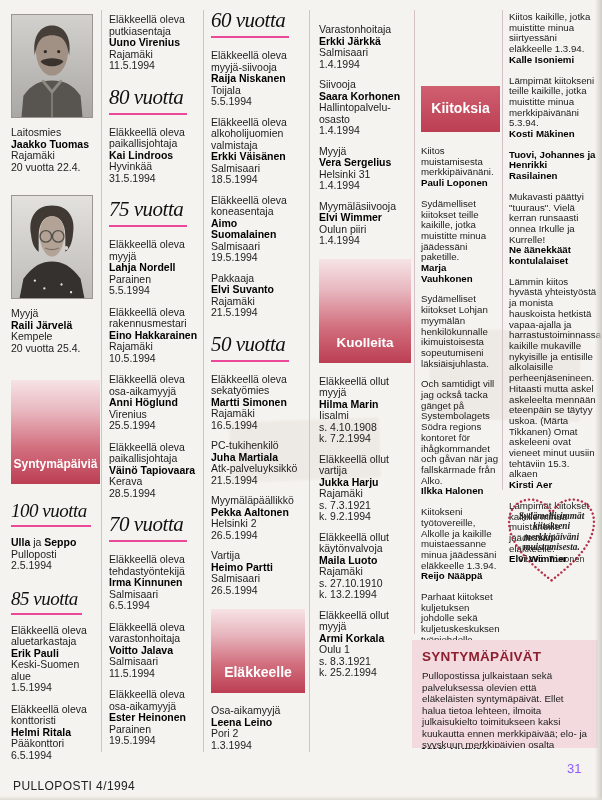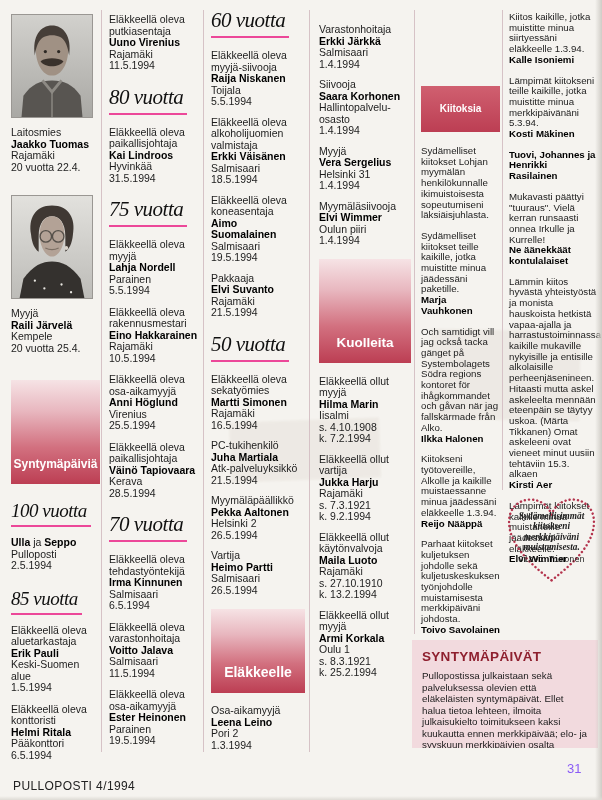--- a/index.html
+++ b/index.html
@@ -50,21 +50,21 @@
     background:linear-gradient(180deg,#f6e3e5 0%,#e8b7bf 30%,#d2707f 65%,#bc3e53 100%);}
   .badge span{padding-bottom:13px;font-size:13px;}
   .b-syntymapaivia{height:104px;margin:26px 0 14px;}
   .b-syntymapaivia span{font-size:12px;}
   .b-elakkeelle{height:84px;margin:13px 0 12px;}
   .b-elakkeelle span{font-size:14px;}
   .b-kuolleita{height:104px;margin:12px 0 13px;}
   .b-kuolleita span{font-size:13.5px;}
   .b-kiitoksia{height:46px;margin:0 0 14px;align-items:center;
     background:linear-gradient(180deg,#d06070 0%,#bc3e53 100%);}
-  .b-kiitoksia span{padding-bottom:2px;font-size:10px;}
+  .b-kiitoksia span{padding-bottom:2px;font-size:14px;}
 
   .thanks{margin-bottom:10px;}
   .thanks .tx{font-size:9.7px;line-height:10.7px;color:#1c1c1c;}
   .thanks .sig{font-size:9.7px;line-height:10.7px;font-weight:bold;color:#000;}
 
   .heart-wrap{position:absolute;left:503px;top:493px;width:97px;height:98px;}
   .heart-wrap svg{position:absolute;inset:0;width:100%;height:100%;}
   .heart-text{position:absolute;inset:0;display:flex;flex-direction:column;
     align-items:center;justify-content:center;padding:16px 12px 24px;box-sizing:border-box;}
   .ht-main{font-family:"Liberation Serif",serif;font-style:italic;font-weight:bold;
@@ -371,25 +371,29 @@
         <div class="line">Oulu 1</div>
         <div class="line">s. 8.3.1921</div>
         <div class="line">k. 25.2.1994</div>
       </div>
     </div>
   <div class="col" id="col5">
       <div class="badge b-kiitoksia">
         <span>Kiitoksia</span>
       </div>
       <div class="thanks">
-        <div class="tx">Sydämelliset kiitokset Lohjan myymälän henkilökunnalle ikimuistoisesta sopeutumiseni läksiäisjuhlasta.</div>
+        <div class="tx">Kiitos muistamisesta merkkipäivänäni.</div>
+        <div class="sig">Pauli Loponen</div>
       </div>
       <div class="thanks">
         <div class="tx">Sydämelliset kiitokset teille kaikille, jotka muistitte minua jäädessäni paketille.</div>
         <div class="sig">Marja Vauhkonen</div>
+      </div>
+      <div class="thanks">
+        <div class="tx">Sydämelliset kiitokset Lohjan myymälän henkilökunnalle ikimuistoisesta sopeutumiseni läksiäisjuhlasta.</div>
       </div>
       <div class="thanks">
         <div class="tx">Och samtidigt vill jag också tacka gänget på Systembolagets Södra regions kontoret för ihågkommandet och gåvan när jag fallskärmade från Alko.</div>
         <div class="sig">Ilkka Halonen</div>
       </div>
       <div class="thanks">
         <div class="tx">Kiitokseni työtovereille, Alkolle ja kaikille muistaessanne minua jäädessäni eläkkeelle 1.3.94.</div>
         <div class="sig">Reijo Nääppä</div>
       </div>
       <div class="thanks">

